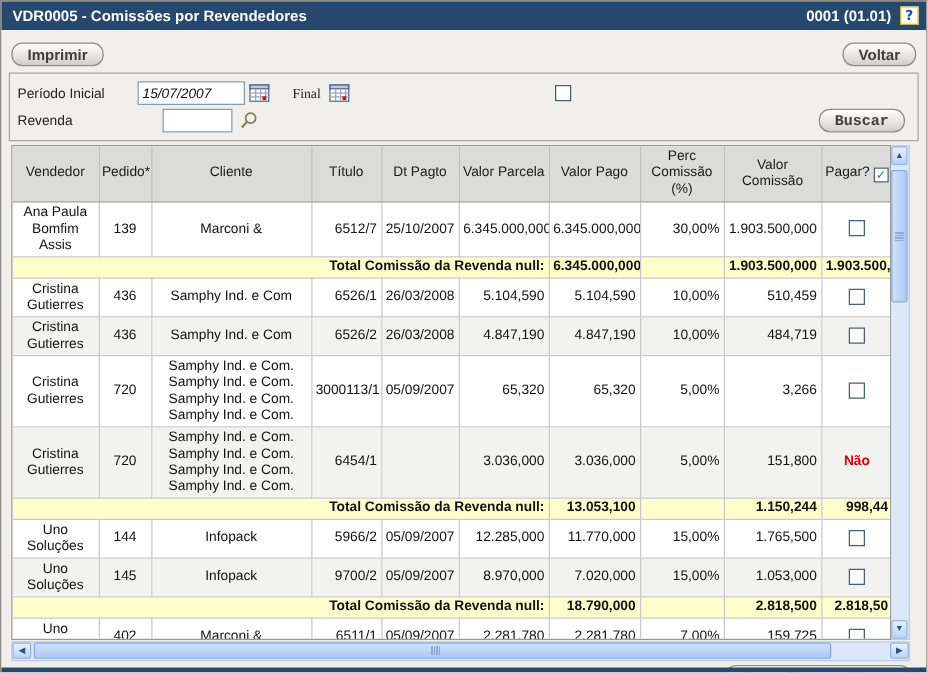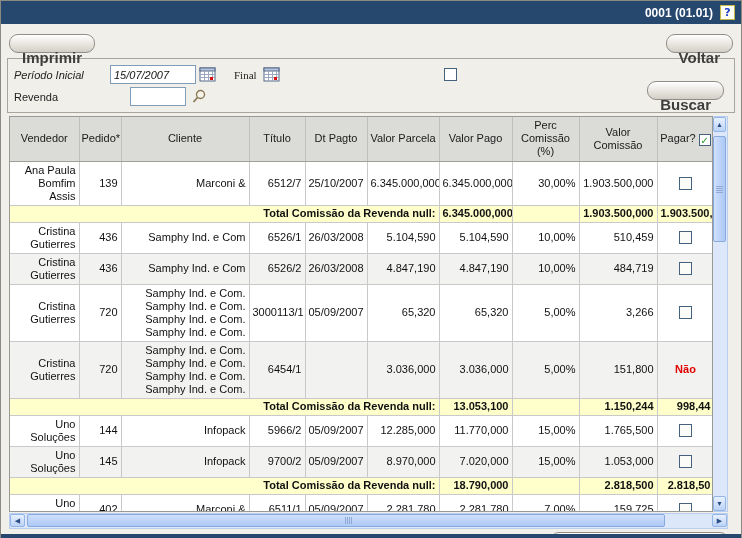--- a/index.html
+++ b/index.html
@@ -29,61 +29,61 @@
   .help-icon {
     width:15px; height:15px; margin-left:7px;
     background:#FFFFF4; border:1px solid #C8B84A;
     color:#1F3FCF; font-size:11px; font-weight:bold;
     display:flex; align-items:center; justify-content:center;
     font-family:"DejaVu Sans", sans-serif;
   }
 
   
   .btn {
-    display:inline-block; height:19px; padding:14px 12px 0 12px;
+    display:inline-block; height:19px; padding:2px 12px 0 12px;
     background: linear-gradient(#FEFEFE, #E6E3DD 60%, #D2CEC7);
     border:1px solid #8F8D86; border-radius:9px;
-    font-size:15px; font-weight:bold; color:#3E3E3E;
+    font-size:12px; font-weight:bold; color:#3E3E3E;
     box-shadow: inset 0 1px 0 #fff;
     text-align:center; cursor:default; white-space:nowrap;
   }
 
   .toolbar {
     height: 32px; display:flex; align-items:center; padding:6px 8px 0 8px;
   }
   .toolbar .spacer { flex:1; }
 
   
   .filter-panel {
     margin: 2px 6px 3px 6px;
     border:1px solid #A9A59D;
     background:#F1EFEA;
     padding:5px 8px 5px 6px;
     font-size:11px; color:#222;
   }
   .filter-row { display:flex; align-items:center; height:21px; }
   .filter-row + .filter-row { margin-top:1px; }
   .flabel { color:#222; }
-  .lbl-pi { width:96px;font-style:italic; }
+  .lbl-pi { width:96px; }
   .lbl-rev { width:116px; }
   .txt {
     height:19px; border:1px solid #7F9DB9; background:#fff;
     font-size:11px; padding:0 3px; font-family:inherit; color:#111;
   }
   .txt.date { width:86px;font-style:italic; }
   .txt.rev { width:56px; }
   .cal-icon { width:17px; height:16px; margin:0 4px 0 3px; display:inline-block; }
   .mag-icon { width:16px; height:16px; margin-left:5px; display:inline-block; }
   .lbl-final { width:26px; margin-left:14px;font-family:Liberation Serif, serif; }
   .chk {
     width:13px; height:13px; background:#fff; border:1px solid #44617E;
     display:inline-block; flex:none;
   }
   .open-titles { display:flex; align-items:center; margin-left:160px; gap:6px; }
-  .buscar-wrap { flex:1; text-align:right; padding-right:2px; }
+  .buscar-wrap { flex:1; text-align:right; padding-right:2px;font-family:Liberation Mono, monospace; }
 
   
   .grid-zone { padding:0 0 0 8px; }
   .grid-row { display:flex; }
   .grid-viewport {
     width:704px; height:396px; overflow:hidden;
     border:1px solid #9A9A94; background:#fff;
   }
   table.grid { border-collapse:collapse; table-layout:fixed; width:704px; font-size:11px; }
   table.grid th {
@@ -93,21 +93,21 @@
   }
   table.grid td {
     border-right:1px solid #C9C9C9; border-bottom:1px solid #C9C9C9;
     padding:2px 3px; vertical-align:middle; line-height:13px; color:#111;
     overflow:hidden;
   }
   tr.alt td { background:#F2F2F0; }
   tr.total td {
     background:#FFFFCC; font-weight:bold; height:17px; padding:1px 3px;
   }
-  td.al { text-align:right; } td.ar { text-align:right; } td.ac { text-align:center; }
+  td.al { text-align:center; } td.ar { text-align:right; } td.ac { text-align:center; }
   td.clip { white-space:nowrap; }
   .hdr-chk {
     width:12px; height:12px; background:#fff; border:1px solid #44617E;
     display:inline-block; vertical-align:-2px; margin-left:3px;
     font-size:10px; line-height:11px; color:#1E9A1E; font-weight:bold;
   }
   .row-chk {
     width:13px; height:13px; background:#FBFBF8; border:1px solid #44617E;
     display:inline-block; vertical-align:middle;
   }
@@ -155,20 +155,21 @@
 
   
   .footer { display:flex; justify-content:flex-end; padding:3px 12px 0 0; }
 </style>
 </head>
 <body>
 
 <div class="window">
 
   <div class="titlebar">
+    <span>VDR0005 - Comissões por Revendedores</span>
     <span class="spacer"></span>
     <span>0001 (01.01)</span>
     <span class="help-icon">?</span>
   </div>
 
   <div class="toolbar">
     <span class="btn">Imprimir</span>
     <span class="spacer"></span>
     <span class="btn">Voltar</span>
   </div>

